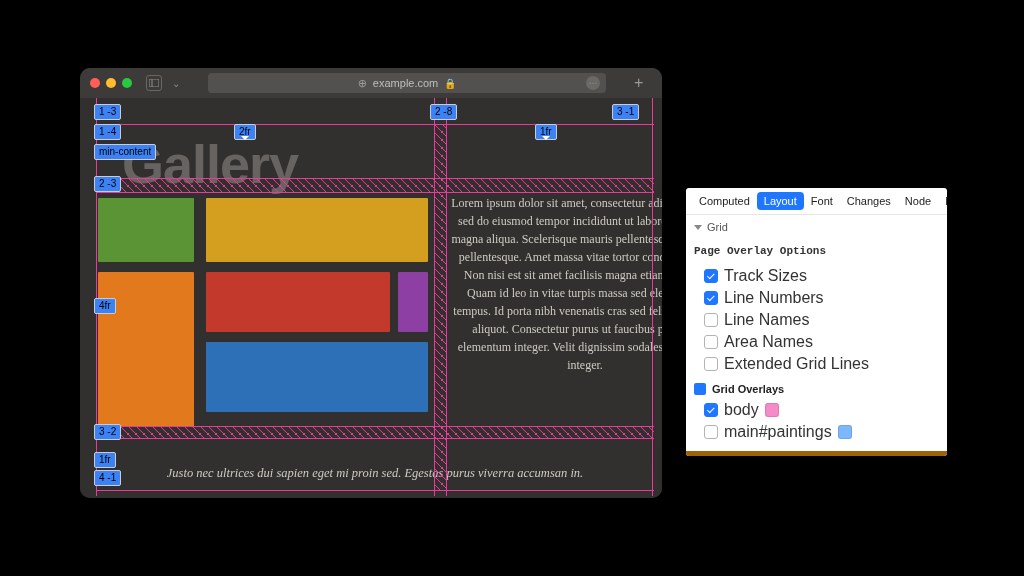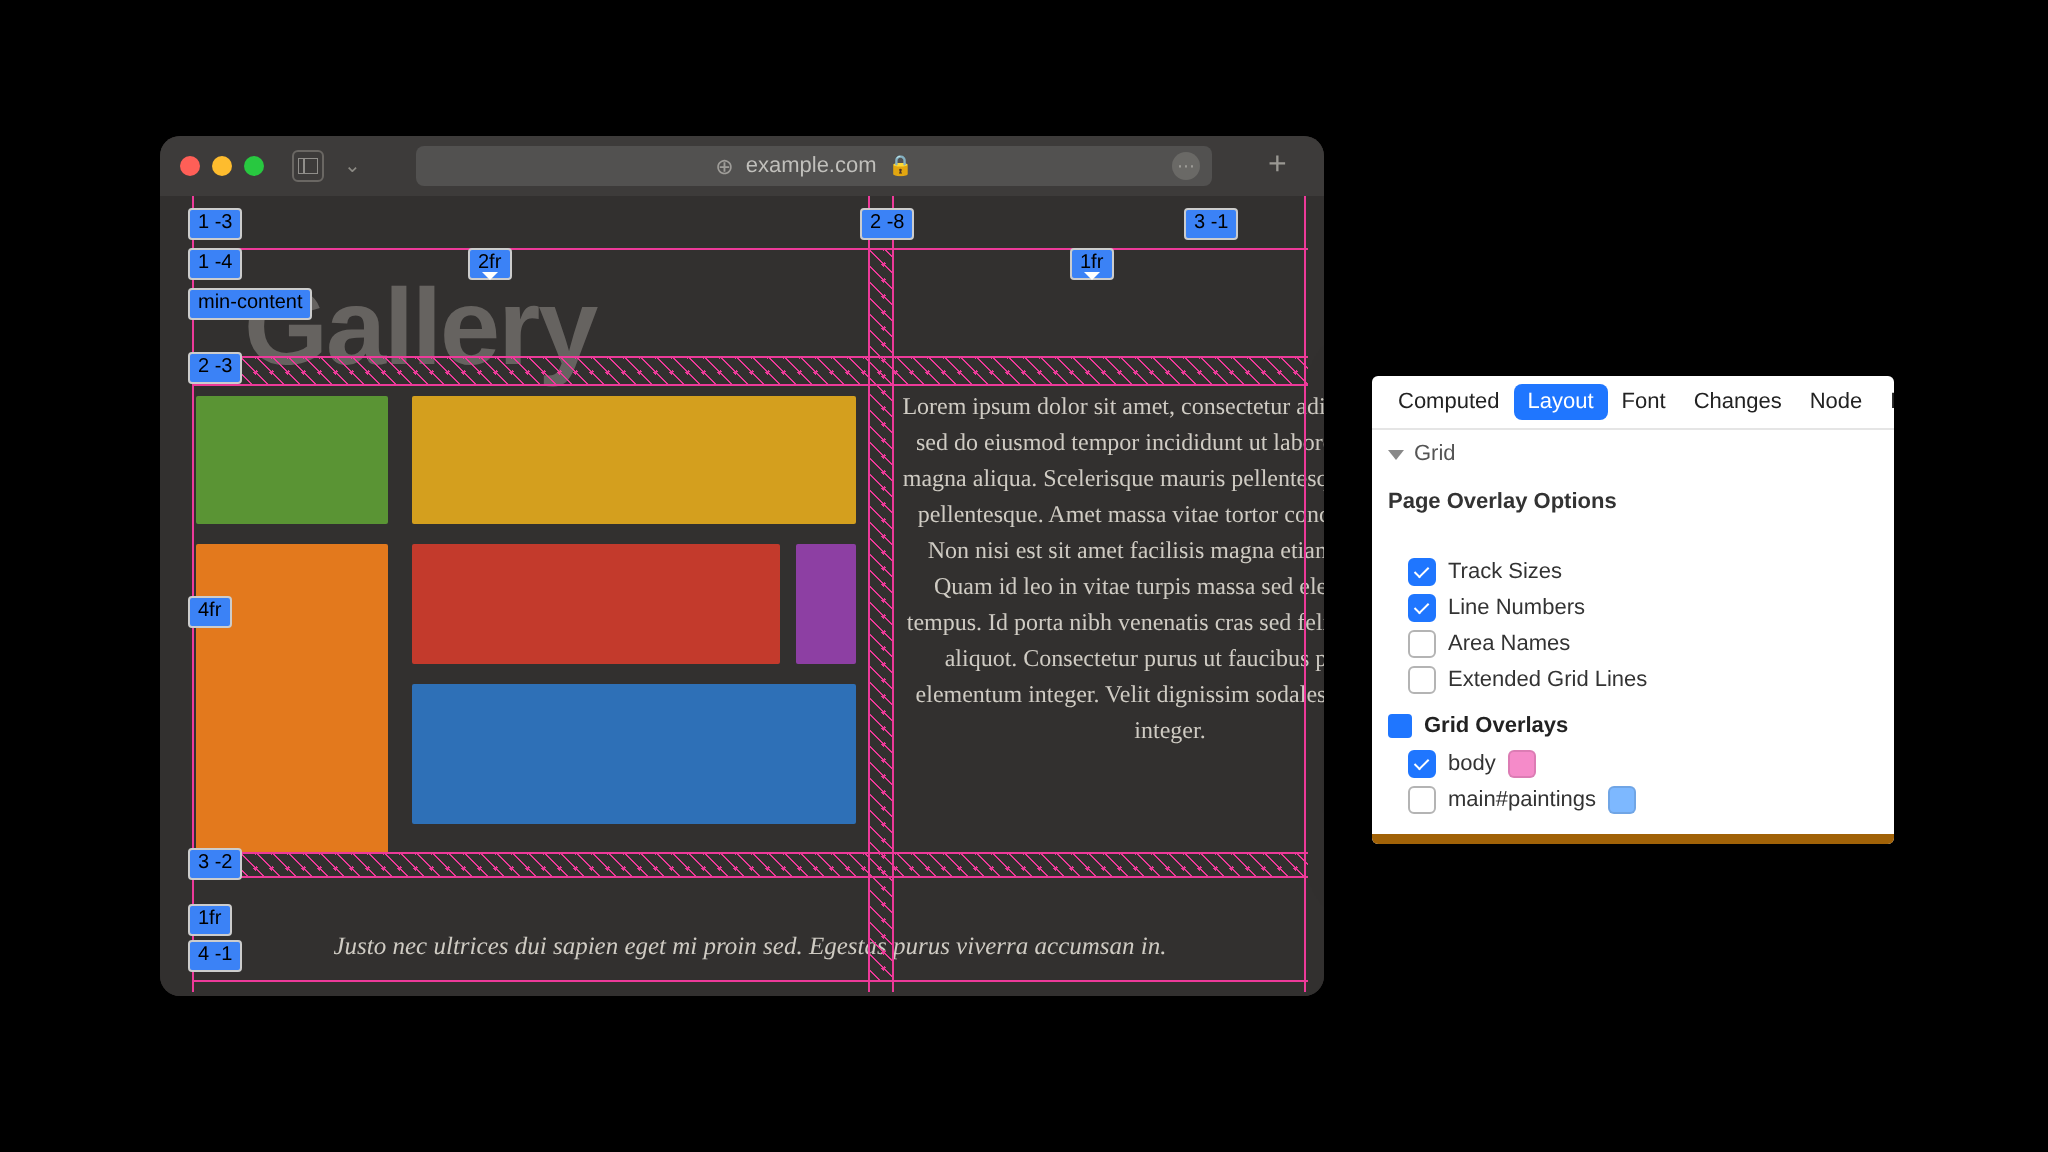--- a/index.html
+++ b/index.html
@@ -133,22 +133,22 @@
   }
   .tab{padding:3px 7px;border-radius:4px;cursor:default;}
   .tab.active{background:#1f76ff;color:#fff;}
   .section{border-bottom:5px solid #a16207;}
   .section-header{
     display:flex;align-items:center;gap:5px;
     padding:6px 8px;font-size:11px;color:#555;
   }
   .disclosure{width:0;height:0;border-top:5px solid #888;border-left:4px solid transparent;border-right:4px solid transparent;transform:rotate(0);}
   .section-body{padding:2px 8px 8px 8px;}
-  .opthdr{font-size:11px;font-weight:600;color:#333;margin:4px 0 20px 0;}
-  .opt{display:flex;align-items:center;gap:6px;font-size:11px;padding:2px 0 2px 10px;color:#333;}
+  .opthdr{font-size:11px;font-weight:600;color:#333;margin:4px 0 8px 0;font-family:Liberation Mono, monospace;}
+  .opt{display:flex;align-items:center;gap:6px;font-size:16px;padding:2px 0 2px 10px;color:#333;}
   .cb{
     width:12px;height:12px;border-radius:3px;border:1px solid #b4b4b4;
     display:inline-flex;align-items:center;justify-content:center;
     background:#fff;flex-shrink:0;
   }
   .cb.on{background:#1f76ff;border-color:#1f76ff;}
   .cb.on::after{content:"";width:6px;height:3px;border-left:1.5px solid #fff;border-bottom:1.5px solid #fff;transform:rotate(-45deg) translateY(-1px);}
   .ovlhdr{display:flex;align-items:center;gap:6px;font-size:11px;font-weight:600;margin:8px 0 4px 0;}
   .ovlicon{width:12px;height:12px;background:#1f76ff;border-radius:2px;}
   .swatch{width:12px;height:12px;border-radius:3px;border:1px solid rgba(0,0,0,.1);}
@@ -210,21 +210,21 @@
     <div class="hatch gap-row1"></div>
     <div class="hatch gap-row2"></div>
     <div class="hatch gap-col"></div>
 
     <div class="badge" style="left:14px;top:6px;">1  -3</div>
     <div class="badge" style="left:14px;top:26px;">1  -4</div>
     <div class="badge" style="left:14px;top:46px;">min-content</div>
     <div class="badge spike" style="left:154px;top:26px;">2fr</div>
     <div class="badge" style="left:350px;top:6px;">2  -8</div>
     <div class="badge spike" style="left:455px;top:26px;">1fr</div>
-    <div class="badge" style="left:512px;top:6px;">3  -1</div>
+    <div class="badge" style="left:532px;top:6px;">3  -1</div>
     <div class="badge" style="left:14px;top:78px;">2  -3</div>
     <div class="badge" style="left:14px;top:200px;">4fr</div>
     <div class="badge" style="left:14px;top:326px;">3  -2</div>
     <div class="badge" style="left:14px;top:354px;">1fr</div>
     <div class="badge" style="left:14px;top:372px;">4  -1</div>
   </div>
 </div>
 
 <div class="devtools">
   <div class="tabs">
@@ -247,20 +247,24 @@
       <div class="opt">
         <span class="cb on"></span>
         <span>Track Sizes</span>
       </div>
       <div class="opt">
         <span class="cb on"></span>
         <span>Line Numbers</span>
       </div>
       <div class="opt">
         <span class="cb"></span>
+        <span>Line Names</span>
+      </div>
+      <div class="opt">
+        <span class="cb"></span>
         <span>Area Names</span>
       </div>
       <div class="opt">
         <span class="cb"></span>
         <span>Extended Grid Lines</span>
       </div>
 
       <div class="ovlhdr">
         <span class="ovlicon"></span>
         <span>Grid Overlays</span>

